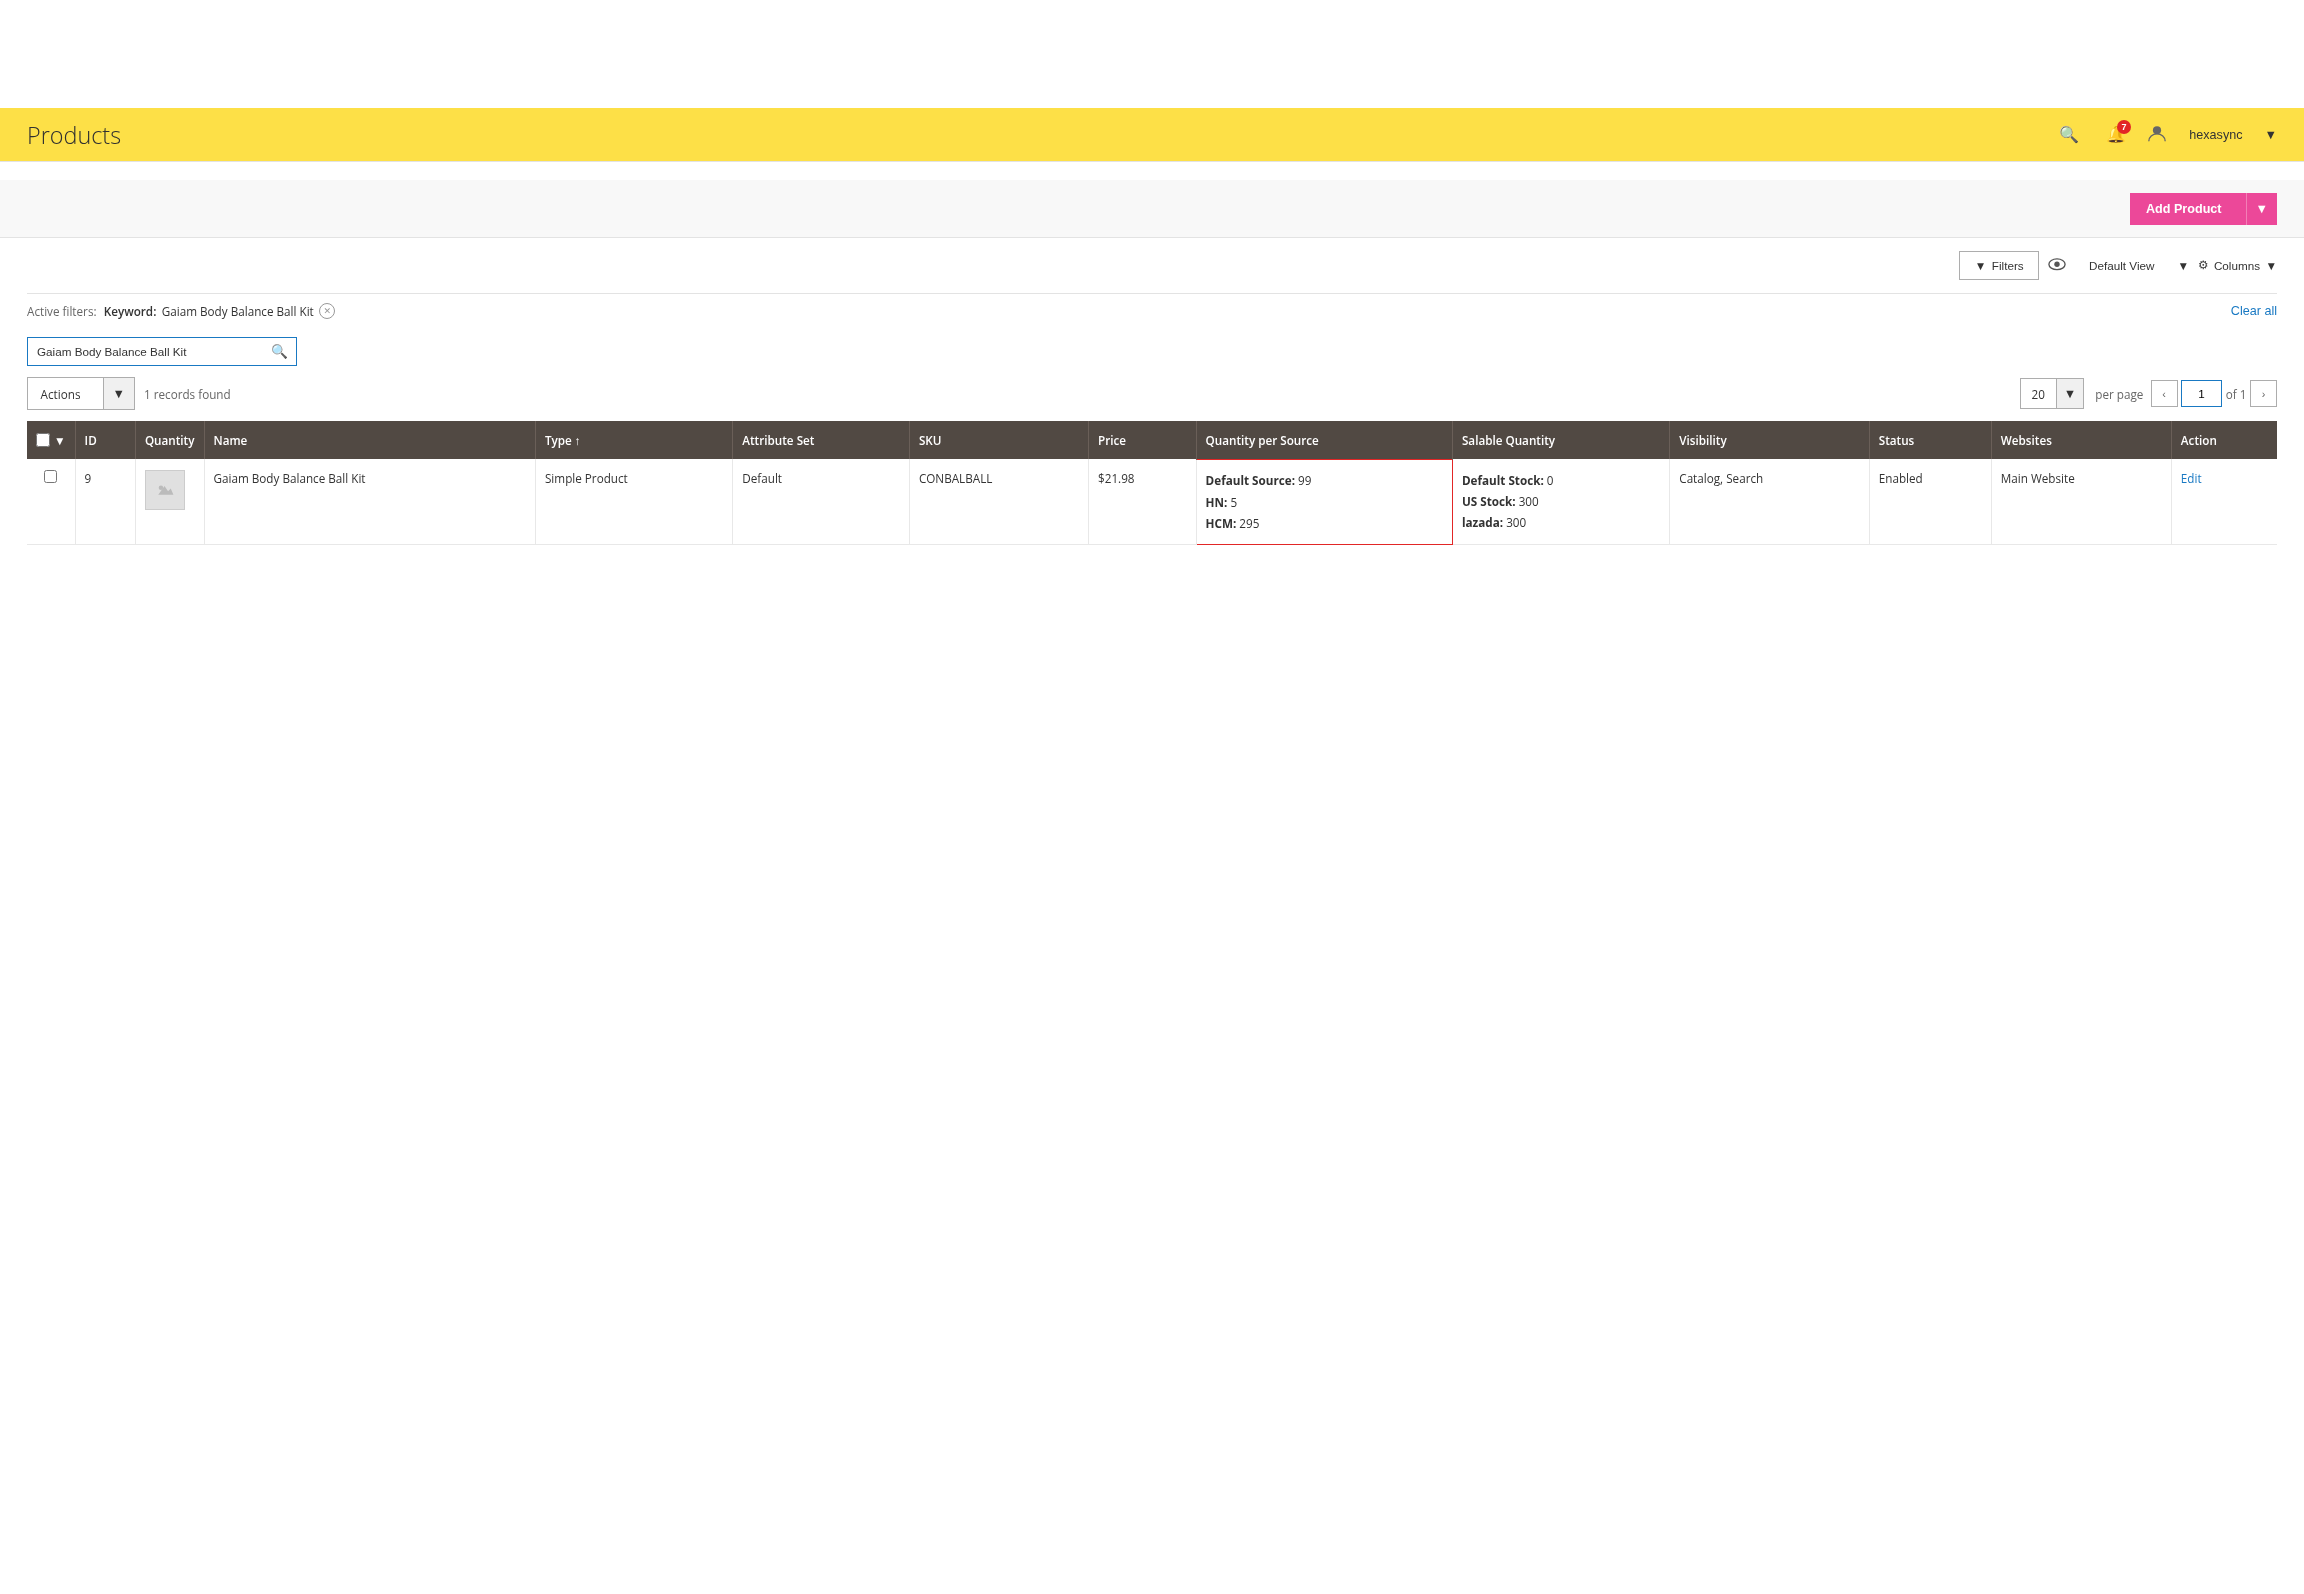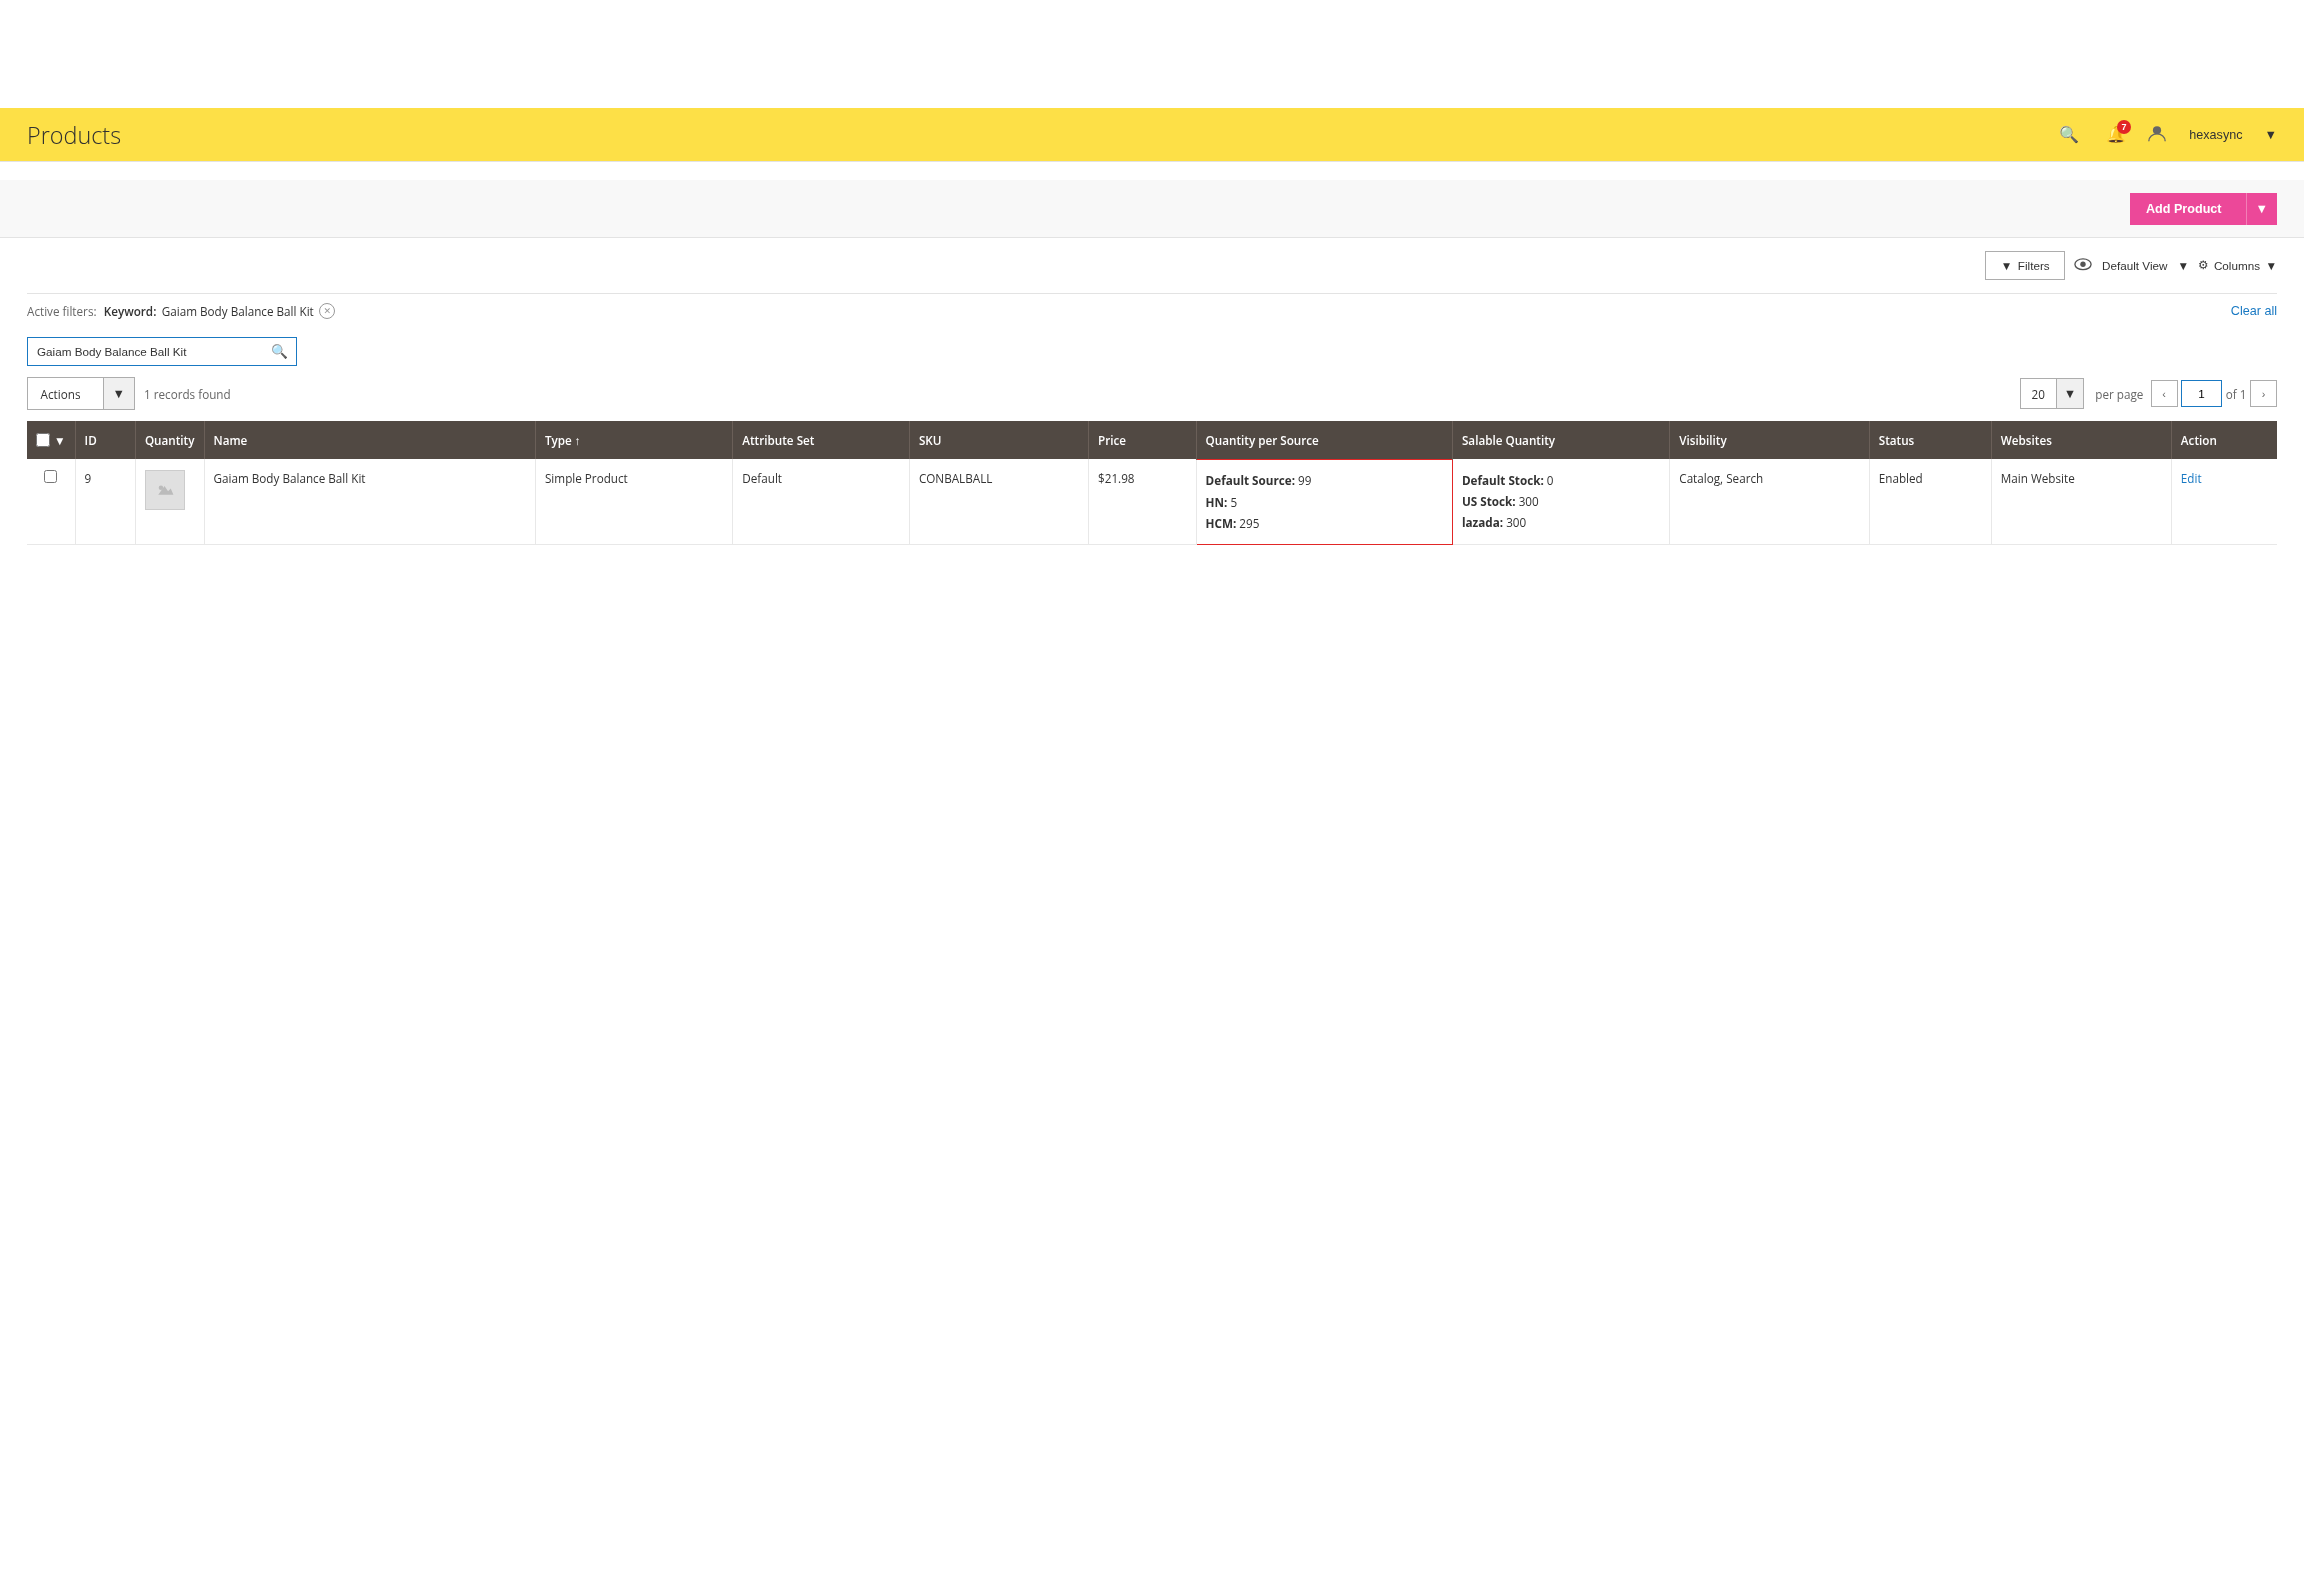--- a/index.html
+++ b/index.html
@@ -131,21 +131,21 @@
       cursor: pointer;
       display: flex;
       align-items: center;
       gap: 5.4px;
       color: #333;
       font-size: 11.7px;
     }
     .view-selector {
       display: flex;
       align-items: center;
-      gap: 10px;
+      gap: 23px;
       cursor: pointer;
       font-size: 11.7px;
       color: #333;
       background: none;
       border: none;
     }
     .columns-btn {
       display: flex;
       align-items: center;
       gap: 5.4px;

